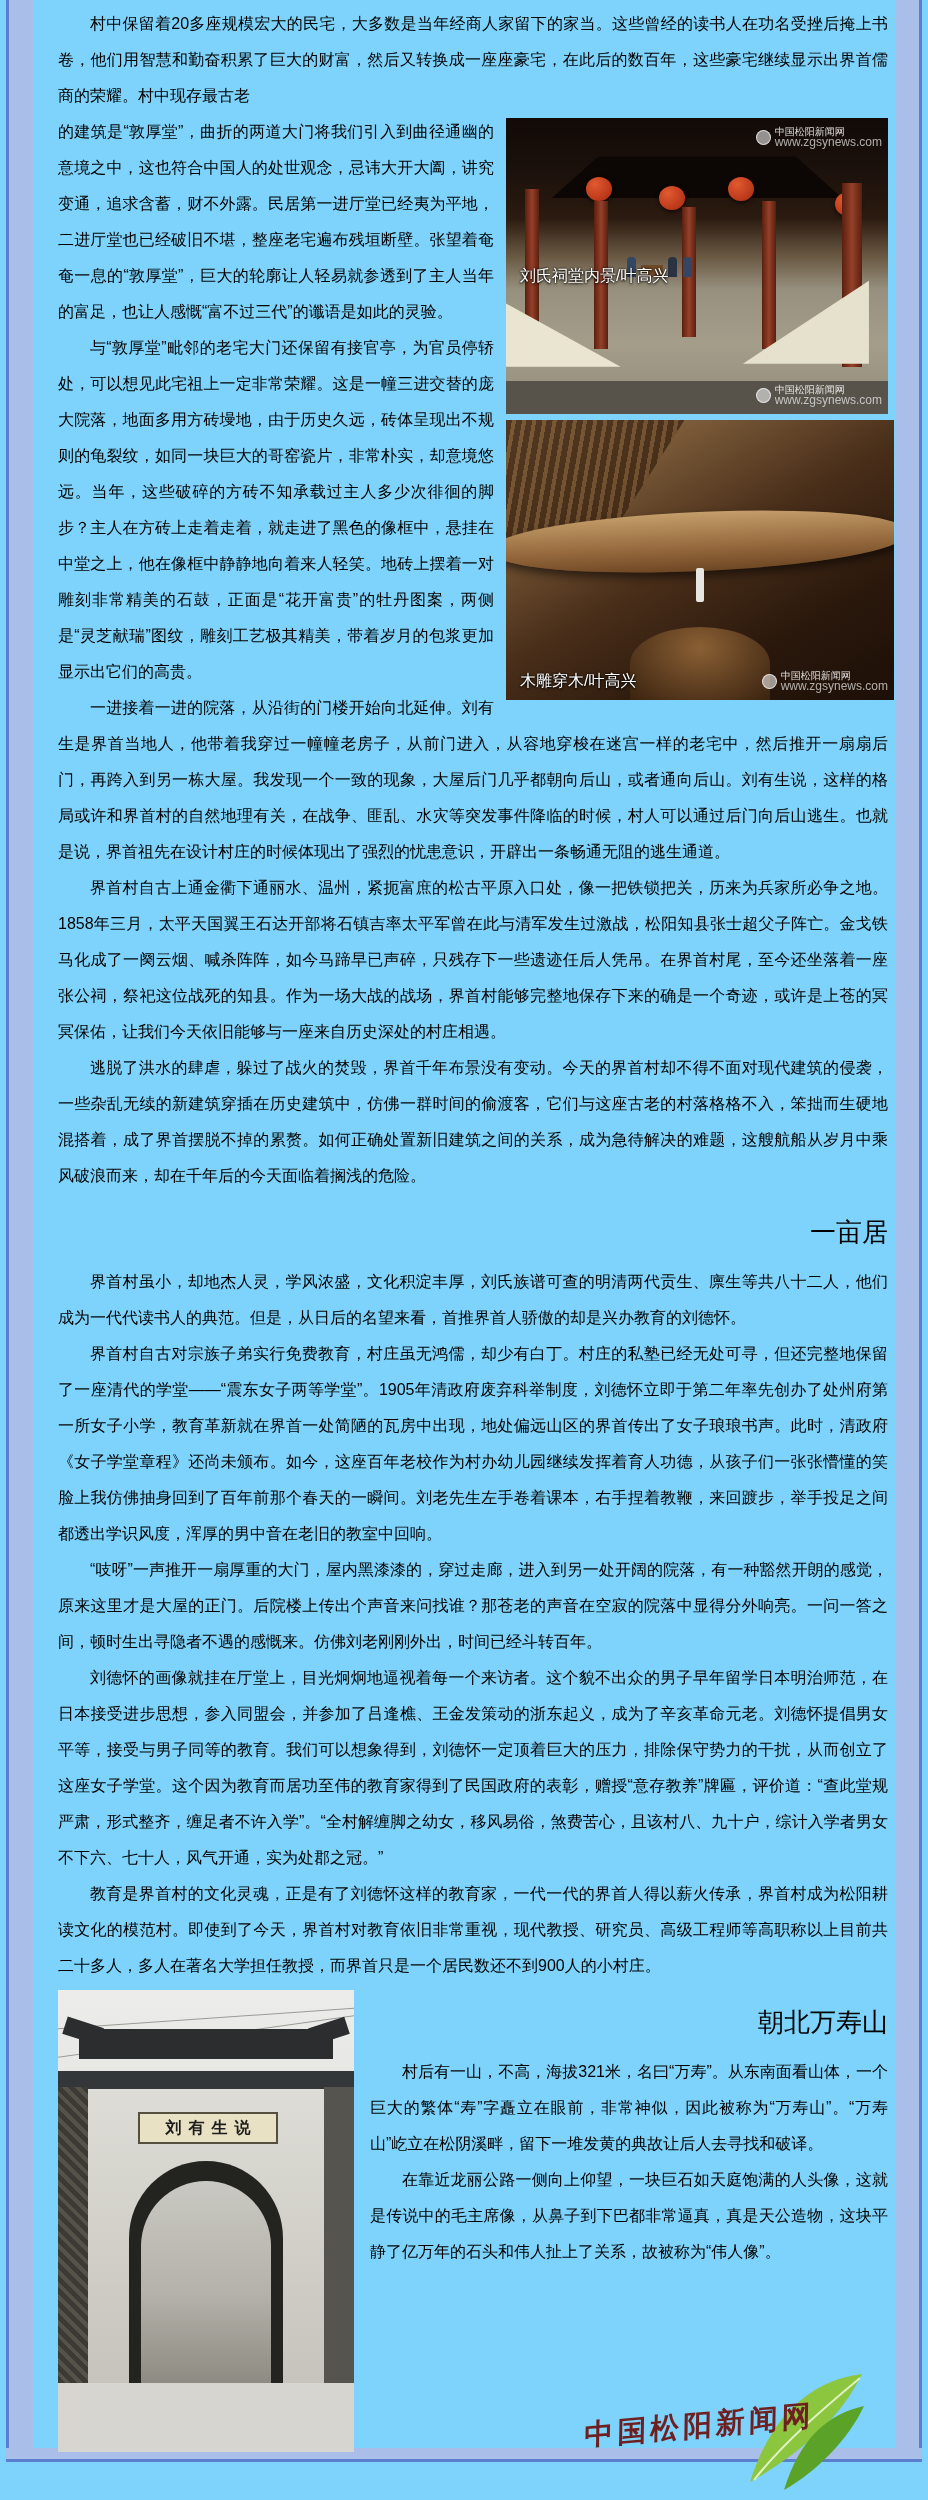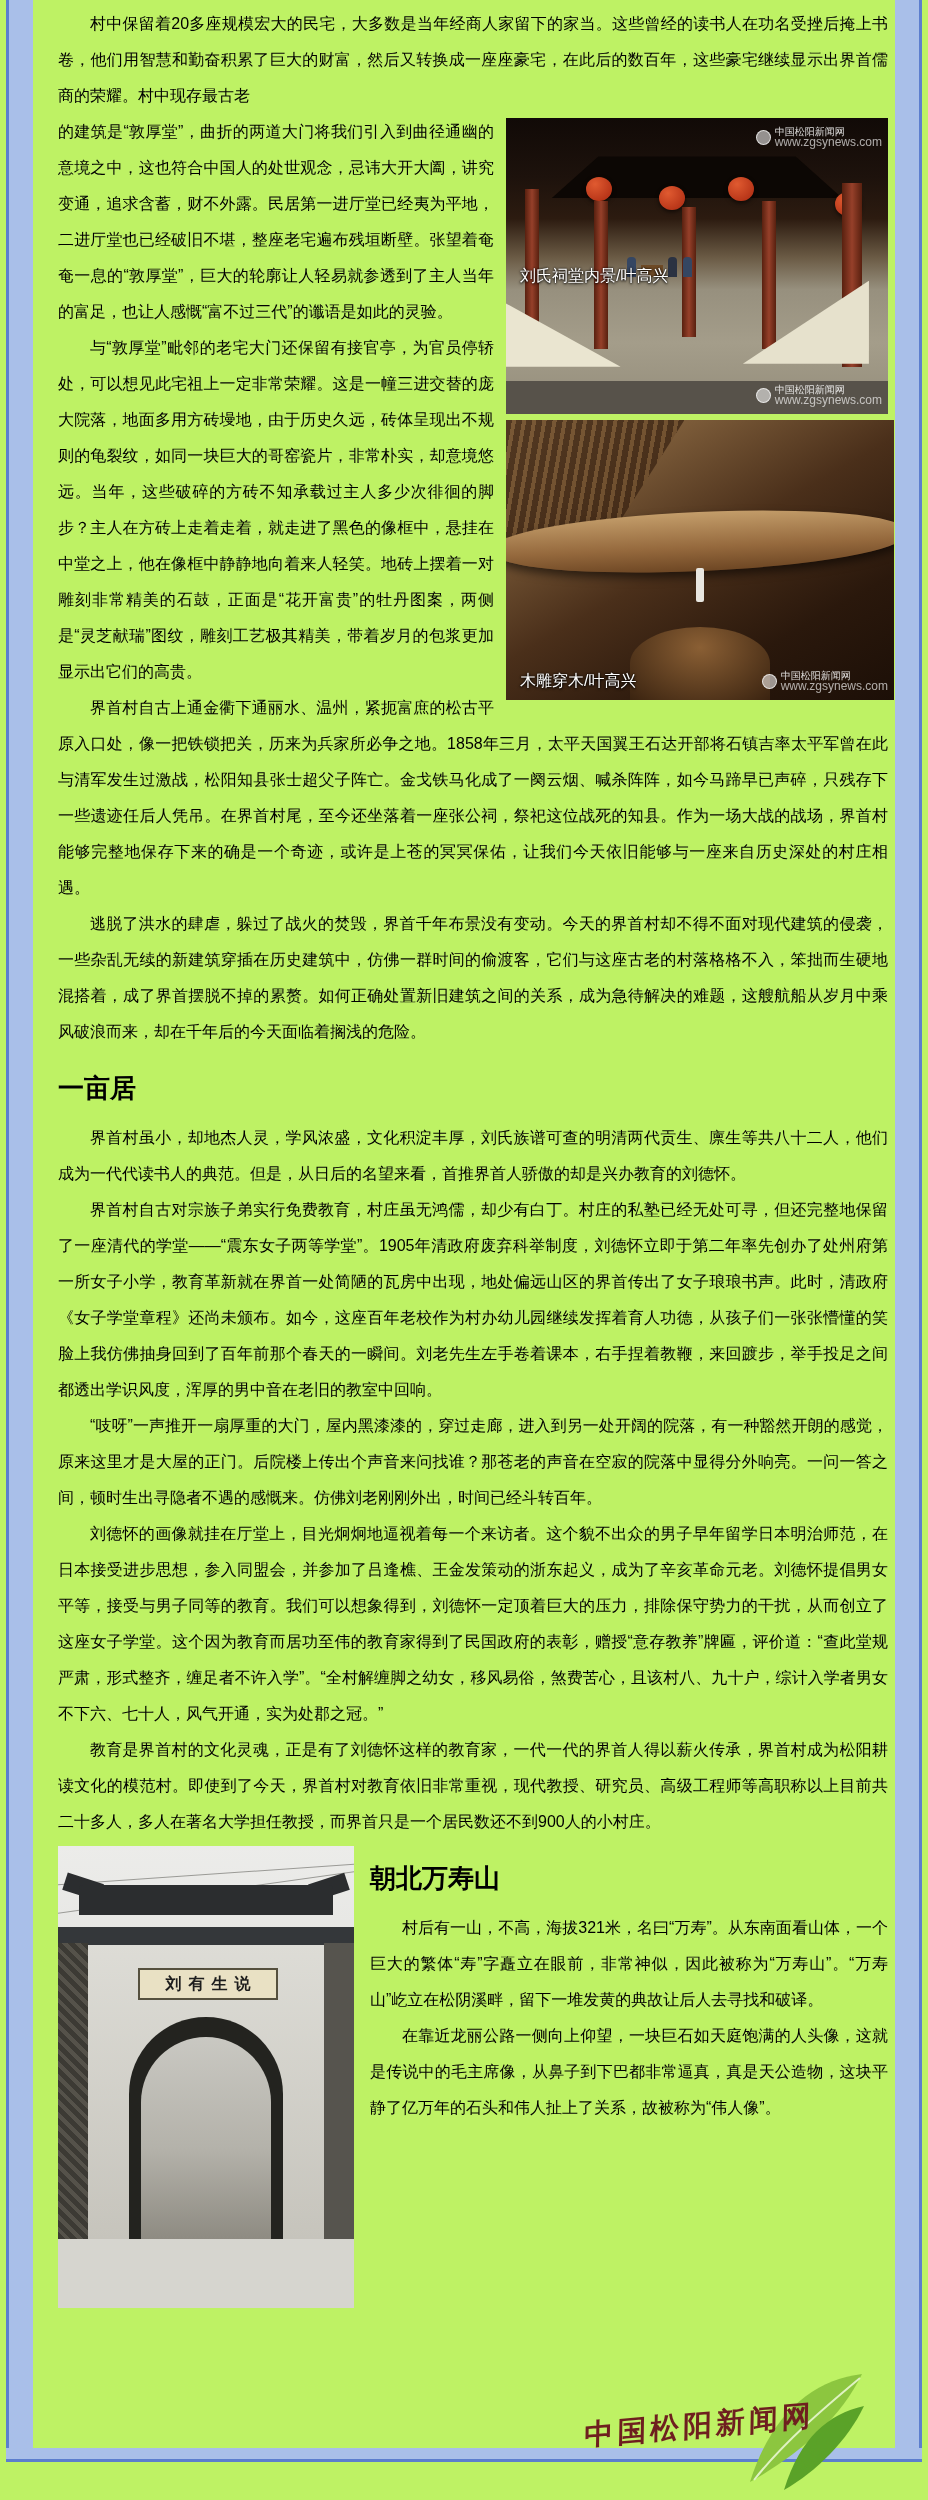--- a/index.html
+++ b/index.html
@@ -1,26 +1,26 @@
 <!DOCTYPE html>
 <html><head>
 <meta charset="utf-8">
 <style>
   html,body{margin:0;padding:0;background:#ffffff;}
-  .page{position:relative;width:928px;height:2500px;margin:0 auto;background:#bef264;overflow:hidden;
+  .page{position:relative;width:928px;height:2500px;margin:0 auto;background:#7dd3fc;overflow:hidden;
         font-family:"Liberation Sans", sans-serif;}
   
   .frame-left{position:absolute;left:6px;top:0;width:24px;height:2460px;background:#a9bfe9;border-left:3px solid #5c7ece;}
   .frame-right{position:absolute;right:6px;top:0;width:24px;height:2460px;background:#a9bfe9;border-right:3px solid #5c7ece;}
   .frame-bottom{position:absolute;left:6px;right:6px;top:2448px;height:11px;background:#a9bfe9;border-bottom:3px solid #5c7ece;}
   
   .content{position:relative;margin:0 40px 0 58px;padding-top:6px;color:#000;}
   .para{margin:0;font-size:16px;line-height:36px;text-align:justify;text-indent:2em;}
   .para.noindent{text-indent:0;}
-  .section-title{font-size:26px;font-weight:bold;text-align:left;margin:18px 0 12px;line-height:40px;color:#000;}
+  .section-title{font-size:26px;font-weight:normal;text-align:right;margin:18px 0 12px;line-height:40px;color:#000;}
   
   .photo-col{float:right;width:382px;margin:4px 0 14px 12px;}
   .ph{position:relative;width:100%;overflow:hidden;}
   .ph + .ph{margin-top:6px;padding-left:6px;}
   .ph-cap{position:absolute;left:14px;color:#fff;font-size:16px;text-shadow:0 1px 3px #000,0 0 2px #000;z-index:5;}
   .wm{position:absolute;right:6px;display:flex;align-items:center;gap:4px;z-index:5;}
   .wm .dot{width:13px;height:13px;border-radius:50%;background:rgba(255,255,255,.55);border:1px solid rgba(255,255,255,.7);}
   .wm .wm-txt{display:flex;flex-direction:column;line-height:11px;}
   .wm .nm{font-size:10px;color:rgba(255,255,255,.85);}
   .wm .url{font-size:12px;color:rgba(255,255,255,.65);}
@@ -128,20 +128,21 @@
               <span class="nm">中国松阳新闻网</span>
               <span class="url">www.zgsynews.com</span>
             </span>
         </div>
       </div>
     </div>
 
     <div id="intro-rest">
         <p class="para noindent">的建筑是“敦厚堂”，曲折的两道大门将我们引入到曲径通幽的意境之中，这也符合中国人的处世观念，忌讳大开大阖，讲究变通，追求含蓄，财不外露。民居第一进厅堂已经夷为平地，二进厅堂也已经破旧不堪，整座老宅遍布残垣断壁。张望着奄奄一息的“敦厚堂”，巨大的轮廓让人轻易就参透到了主人当年的富足，也让人感慨“富不过三代”的谶语是如此的灵验。</p>
         <p class="para">与“敦厚堂”毗邻的老宅大门还保留有接官亭，为官员停轿处，可以想见此宅祖上一定非常荣耀。这是一幢三进交替的庞大院落，地面多用方砖墁地，由于历史久远，砖体呈现出不规则的龟裂纹，如同一块巨大的哥窑瓷片，非常朴实，却意境悠远。当年，这些破碎的方砖不知承载过主人多少次徘徊的脚步？主人在方砖上走着走着，就走进了黑色的像框中，悬挂在中堂之上，他在像框中静静地向着来人轻笑。地砖上摆着一对雕刻非常精美的石鼓，正面是“花开富贵”的牡丹图案，两侧是“灵芝献瑞”图纹，雕刻工艺极其精美，带着岁月的包浆更加显示出它们的高贵。</p>
+        <p class="para">一进接着一进的院落，从沿街的门楼开始向北延伸。刘有生是界首当地人，他带着我穿过一幢幢老房子，从前门进入，从容地穿梭在迷宫一样的老宅中，然后推开一扇扇后门，再跨入到另一栋大屋。我发现一个一致的现象，大屋后门几乎都朝向后山，或者通向后山。刘有生说，这样的格局或许和界首村的自然地理有关，在战争、匪乱、水灾等突发事件降临的时候，村人可以通过后门向后山逃生。也就是说，界首祖先在设计村庄的时候体现出了强烈的忧患意识，开辟出一条畅通无阻的逃生通道。</p>
         <p class="para">界首村自古上通金衢下通丽水、温州，紧扼富庶的松古平原入口处，像一把铁锁把关，历来为兵家所必争之地。1858年三月，太平天国翼王石达开部将石镇吉率太平军曾在此与清军发生过激战，松阳知县张士超父子阵亡。金戈铁马化成了一阕云烟、喊杀阵阵，如今马蹄早已声碎，只残存下一些遗迹任后人凭吊。在界首村尾，至今还坐落着一座张公祠，祭祀这位战死的知县。作为一场大战的战场，界首村能够完整地保存下来的确是一个奇迹，或许是上苍的冥冥保佑，让我们今天依旧能够与一座来自历史深处的村庄相遇。</p>
         <p class="para">逃脱了洪水的肆虐，躲过了战火的焚毁，界首千年布景没有变动。今天的界首村却不得不面对现代建筑的侵袭，一些杂乱无续的新建筑穿插在历史建筑中，仿佛一群时间的偷渡客，它们与这座古老的村落格格不入，笨拙而生硬地混搭着，成了界首摆脱不掉的累赘。如何正确处置新旧建筑之间的关系，成为急待解决的难题，这艘航船从岁月中乘风破浪而来，却在千年后的今天面临着搁浅的危险。</p>
       </div>
 
     <h2 class="section-title">一亩居</h2>
     <div id="sec1">
         <p class="para">界首村虽小，却地杰人灵，学风浓盛，文化积淀丰厚，刘氏族谱可查的明清两代贡生、廪生等共八十二人，他们成为一代代读书人的典范。但是，从日后的名望来看，首推界首人骄傲的却是兴办教育的刘德怀。</p>
         <p class="para">界首村自古对宗族子弟实行免费教育，村庄虽无鸿儒，却少有白丁。村庄的私塾已经无处可寻，但还完整地保留了一座清代的学堂——“震东女子两等学堂”。1905年清政府废弃科举制度，刘德怀立即于第二年率先创办了处州府第一所女子小学，教育革新就在界首一处简陋的瓦房中出现，地处偏远山区的界首传出了女子琅琅书声。此时，清政府《女子学堂章程》还尚未颁布。如今，这座百年老校作为村办幼儿园继续发挥着育人功德，从孩子们一张张懵懂的笑脸上我仿佛抽身回到了百年前那个春天的一瞬间。刘老先生左手卷着课本，右手捏着教鞭，来回踱步，举手投足之间都透出学识风度，浑厚的男中音在老旧的教室中回响。</p>
         <p class="para">“吱呀”一声推开一扇厚重的大门，屋内黑漆漆的，穿过走廊，进入到另一处开阔的院落，有一种豁然开朗的感觉，原来这里才是大屋的正门。后院楼上传出个声音来问找谁？那苍老的声音在空寂的院落中显得分外响亮。一问一答之间，顿时生出寻隐者不遇的感慨来。仿佛刘老刚刚外出，时间已经斗转百年。</p>
         <p class="para">刘德怀的画像就挂在厅堂上，目光炯炯地逼视着每一个来访者。这个貌不出众的男子早年留学日本明治师范，在日本接受进步思想，参入同盟会，并参加了吕逢樵、王金发策动的浙东起义，成为了辛亥革命元老。刘德怀提倡男女平等，接受与男子同等的教育。我们可以想象得到，刘德怀一定顶着巨大的压力，排除保守势力的干扰，从而创立了这座女子学堂。这个因为教育而居功至伟的教育家得到了民国政府的表彰，赠授“意存教养”牌匾，评价道：“查此堂规严肃，形式整齐，缠足者不许入学”。“全村解缠脚之幼女，移风易俗，煞费苦心，且该村八、九十户，综计入学者男女不下六、七十人，风气开通，实为处郡之冠。”</p>

